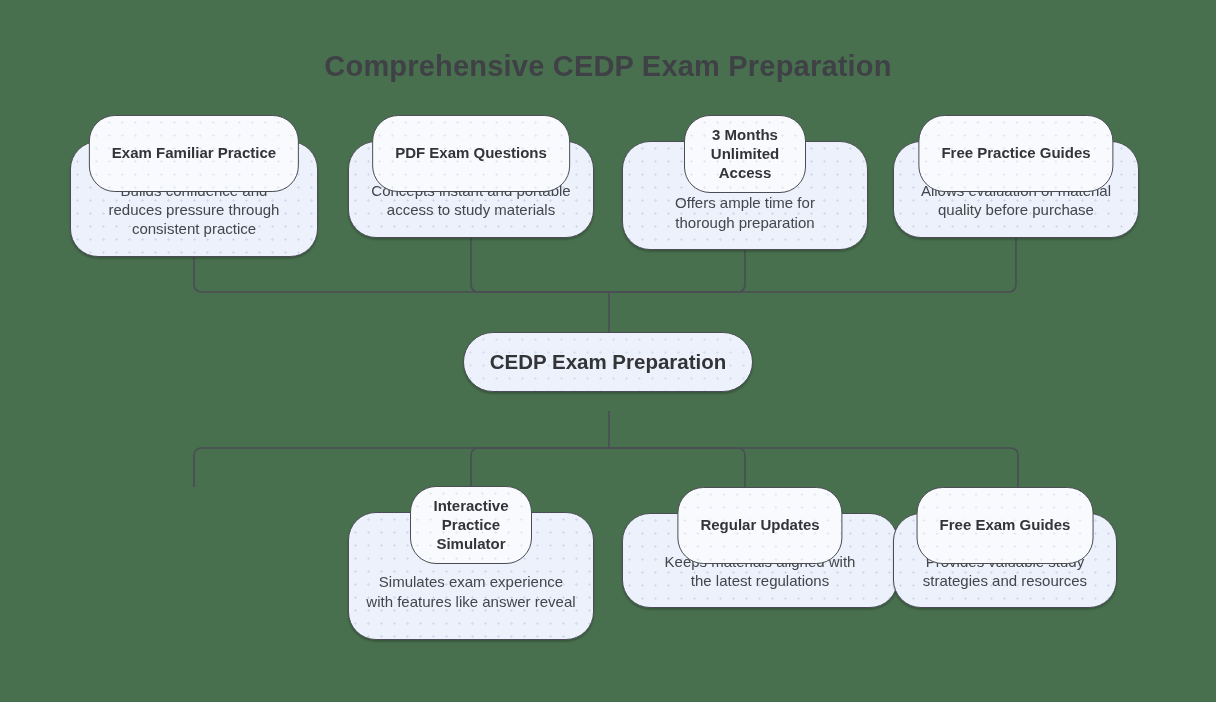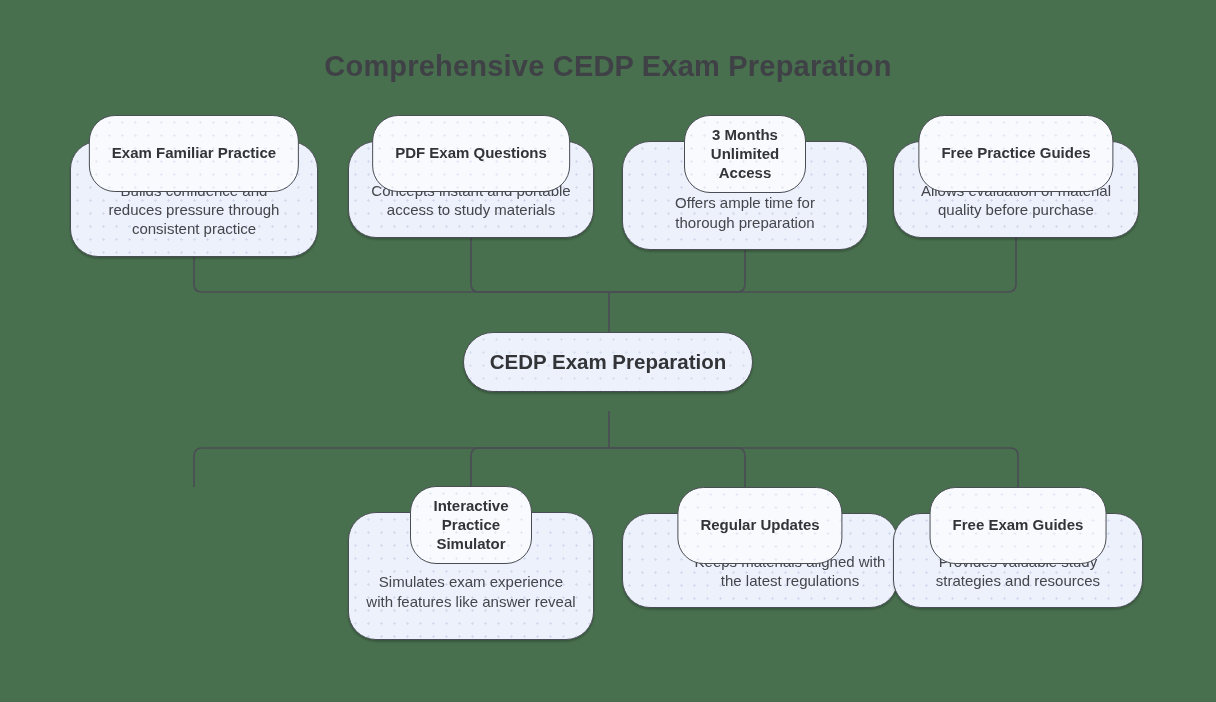--- a/index.html
+++ b/index.html
@@ -87,22 +87,22 @@
     color: var(--description-text);
     max-width: 214px;
   }
   
   .n1 { left: 70px;  top: 141px; width: 248px; height: 116px; padding-top: 21px; }
   .n2 { left: 348px; top: 141px; width: 246px; height: 97px;  padding-top: 21px; }
   .n3 { left: 622px; top: 141px; width: 246px; height: 109px; padding-top: 34px; align-items: center; }
   .n4 { left: 893px; top: 141px; width: 246px; height: 97px;  padding-top: 21px; }
   .n5 { left: 70px;  top: 513px; width: 248px; height: 116px; padding-top: 21px; }
   .n6 { left: 348px; top: 512px; width: 246px; height: 128px; padding-top: 31px; }
-  .n7 { left: 622px; top: 513px; width: 276px; height: 95px;  padding-top: 21px; justify-content: flex-end; }
-  .n8 { left: 893px; top: 513px; width: 250px; height: 95px;  padding-top: 21px; }
+  .n7 { left: 622px; top: 513px; width: 276px; height: 95px;  padding-top: 21px; }
+  .n8 { left: 893px; top: 513px; width: 224px; height: 95px;  padding-top: 21px; }
   .n1 .desc { max-width: 196px; }
   .n3 .desc { max-width: 170px; }
   .n5 .desc { max-width: 198px; }
   .center-node {
     position: absolute;
     left: 463px;
     top: 332px;
     width: 290px;
     height: 60px;
     background-color: var(--node-fill);

